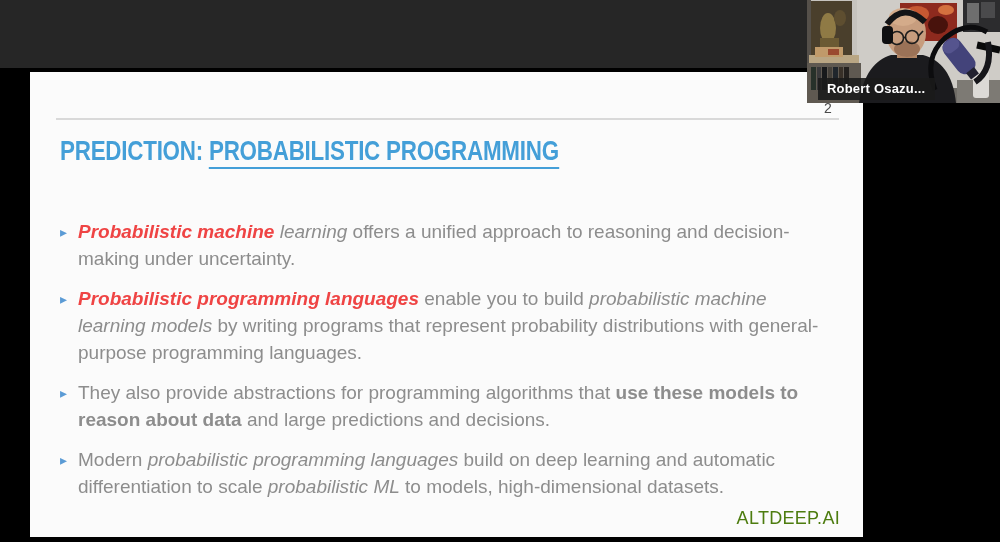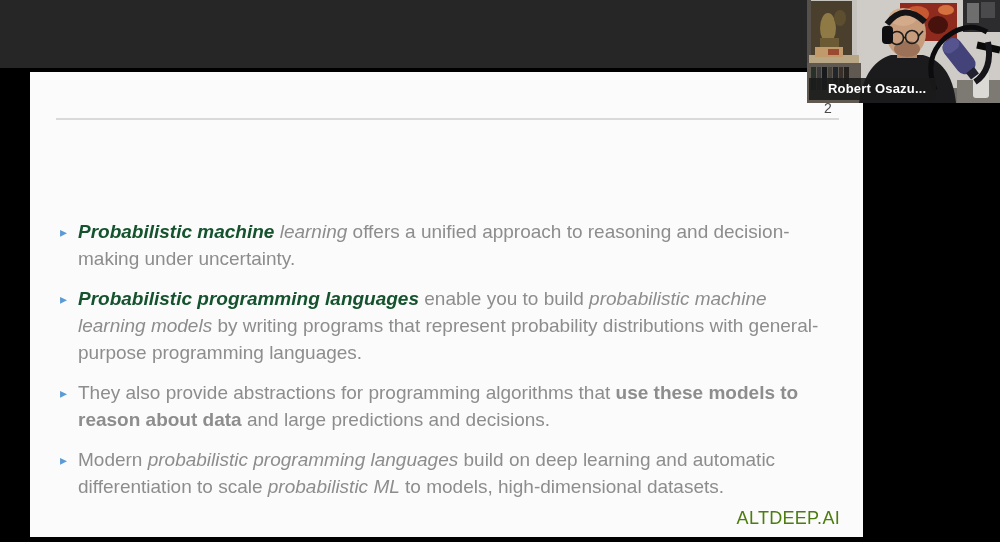--- a/index.html
+++ b/index.html
@@ -82,21 +82,21 @@
     margin-bottom: 13px;
   }
   .bullets .marker {
     flex: 0 0 18px;
     color: #5b9bd5;
     font-size: 14px;
     line-height: 27px;
     padding-top: 1px;
   }
   .bullets .btext { flex: 1; }
-  .seg-accent { color: #14532d; font-weight: bold; font-style: italic; }
+  .seg-accent { color: #ef4444; font-weight: bold; font-style: italic; }
   .seg-italic { font-style: italic; text-align: right; }
   .seg-bold   { font-weight: bold; }
 
   .footer {
     position: absolute;
     right: 23px; bottom: 8px;
     color: #4d7c0f;
     font-size: 18px;
     letter-spacing: 0.3px;
   }
@@ -107,42 +107,43 @@
     left: 807px; top: 0;
     width: 193px; height: 103px;
     background: #c6c3be;
     overflow: hidden;
     z-index: 2;
   }
   .webcam svg { display: block; }
 
   .nametag {
     position: absolute;
-    left: 2px; bottom: 3px;
+    left: 11px; bottom: 3px;
     background: rgba(26,26,26,0.88);
     color: #fff;
     font-size: 13px;
     font-weight: bold;
-    padding: 3px 10px 4px 19px;
+    padding: 3px 10px 4px 9px;
     letter-spacing: 0.2px;
     white-space: nowrap;
   }
 </style>
 </head>
 <body>
 
 <div class="stage">
 
   <div class="top-strip"></div>
 
   <div class="slide">
     <div class="rule"></div>
     <div class="page-num">2</div>
 
     <h1 class="title">
+      <span class="tline-row"><span class="tline"><span>PREDICTION: </span><span class="underlined">PROBABILISTIC PROGRAMMING</span></span></span>
     </h1>
 
     <ul class="bullets">
         <li>
           <span class="marker">▸</span>
           <span class="btext"><span class="seg-accent">Probabilistic machine</span><span class="seg-italic"> learning</span><span class="seg-regular"> offers a unified approach to reasoning and decision-making under uncertainty.</span></span>
         </li>
         <li>
           <span class="marker">▸</span>
           <span class="btext"><span class="seg-accent">Probabilistic programming languages</span><span class="seg-regular"> enable you to build </span><span class="seg-italic">probabilistic machine learning models</span><span class="seg-regular"> by writing programs that represent probability distributions with general-purpose programming languages.</span></span>

